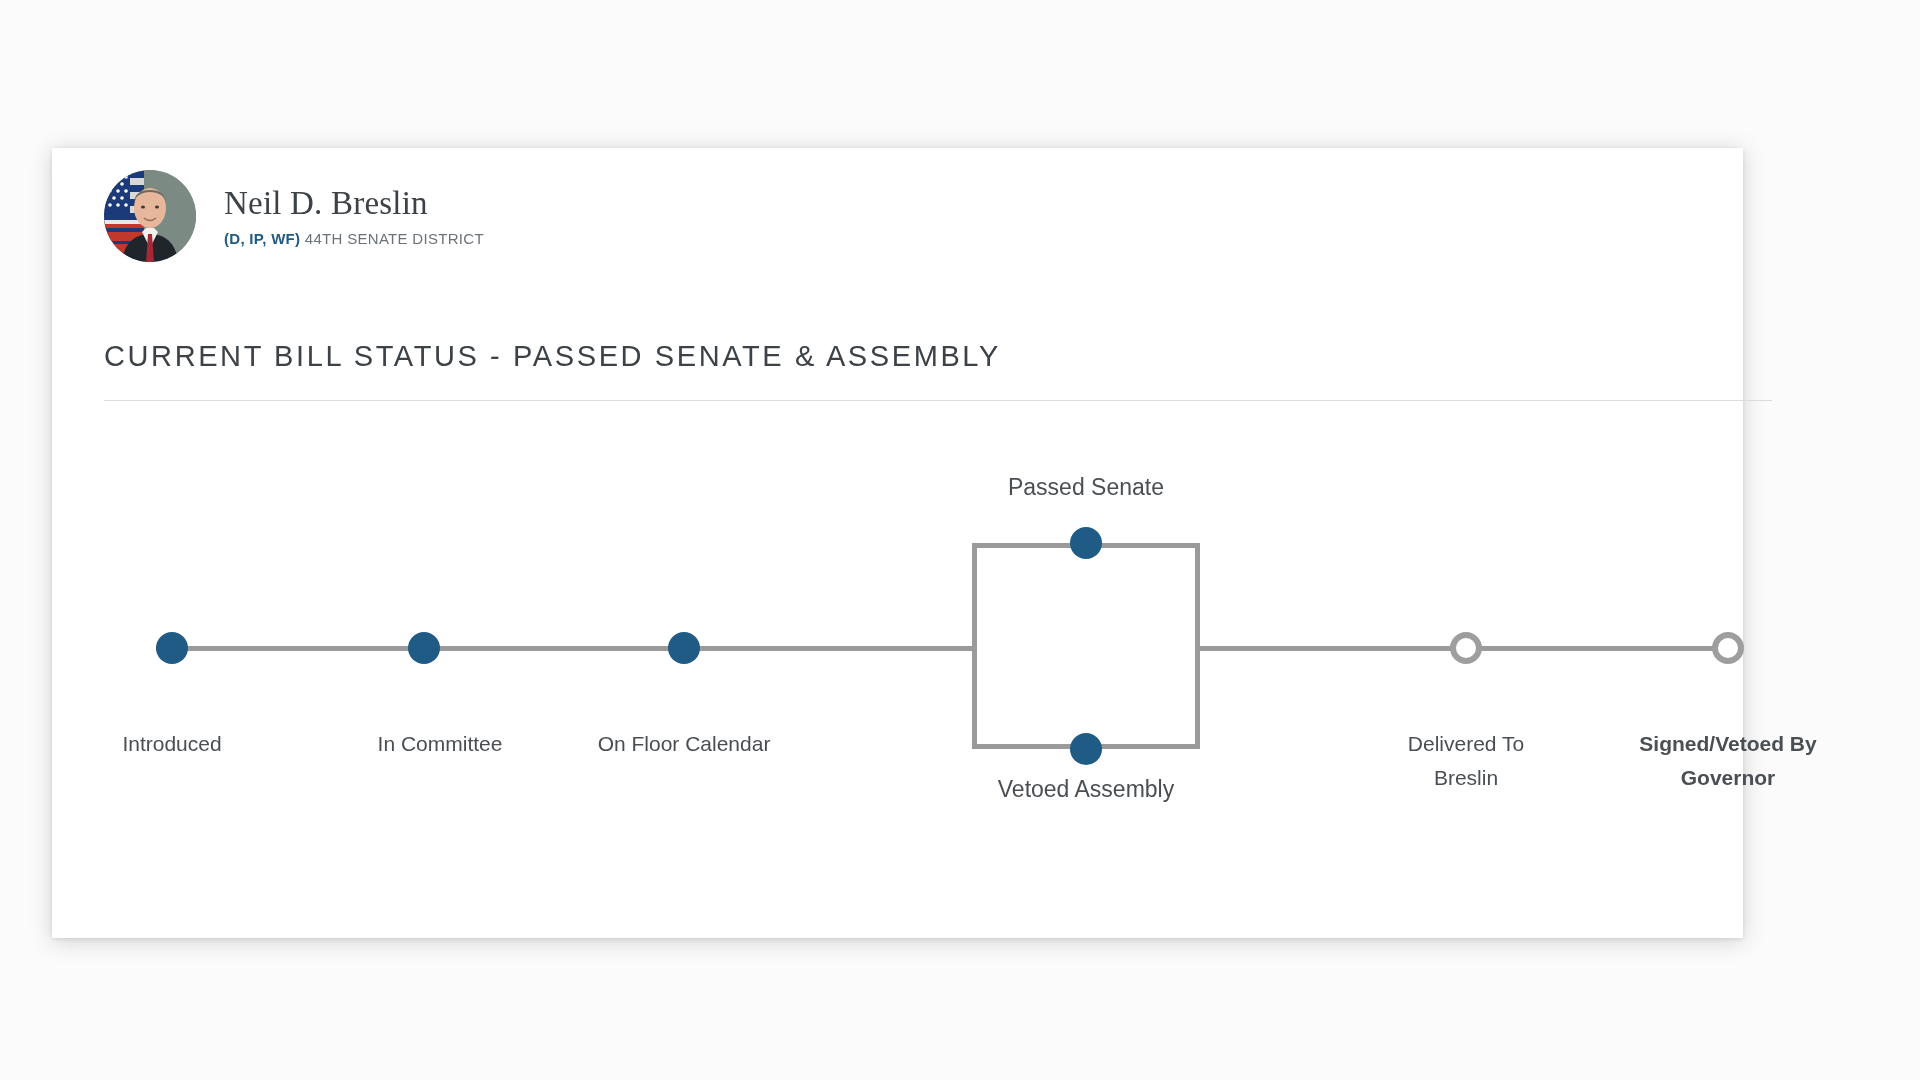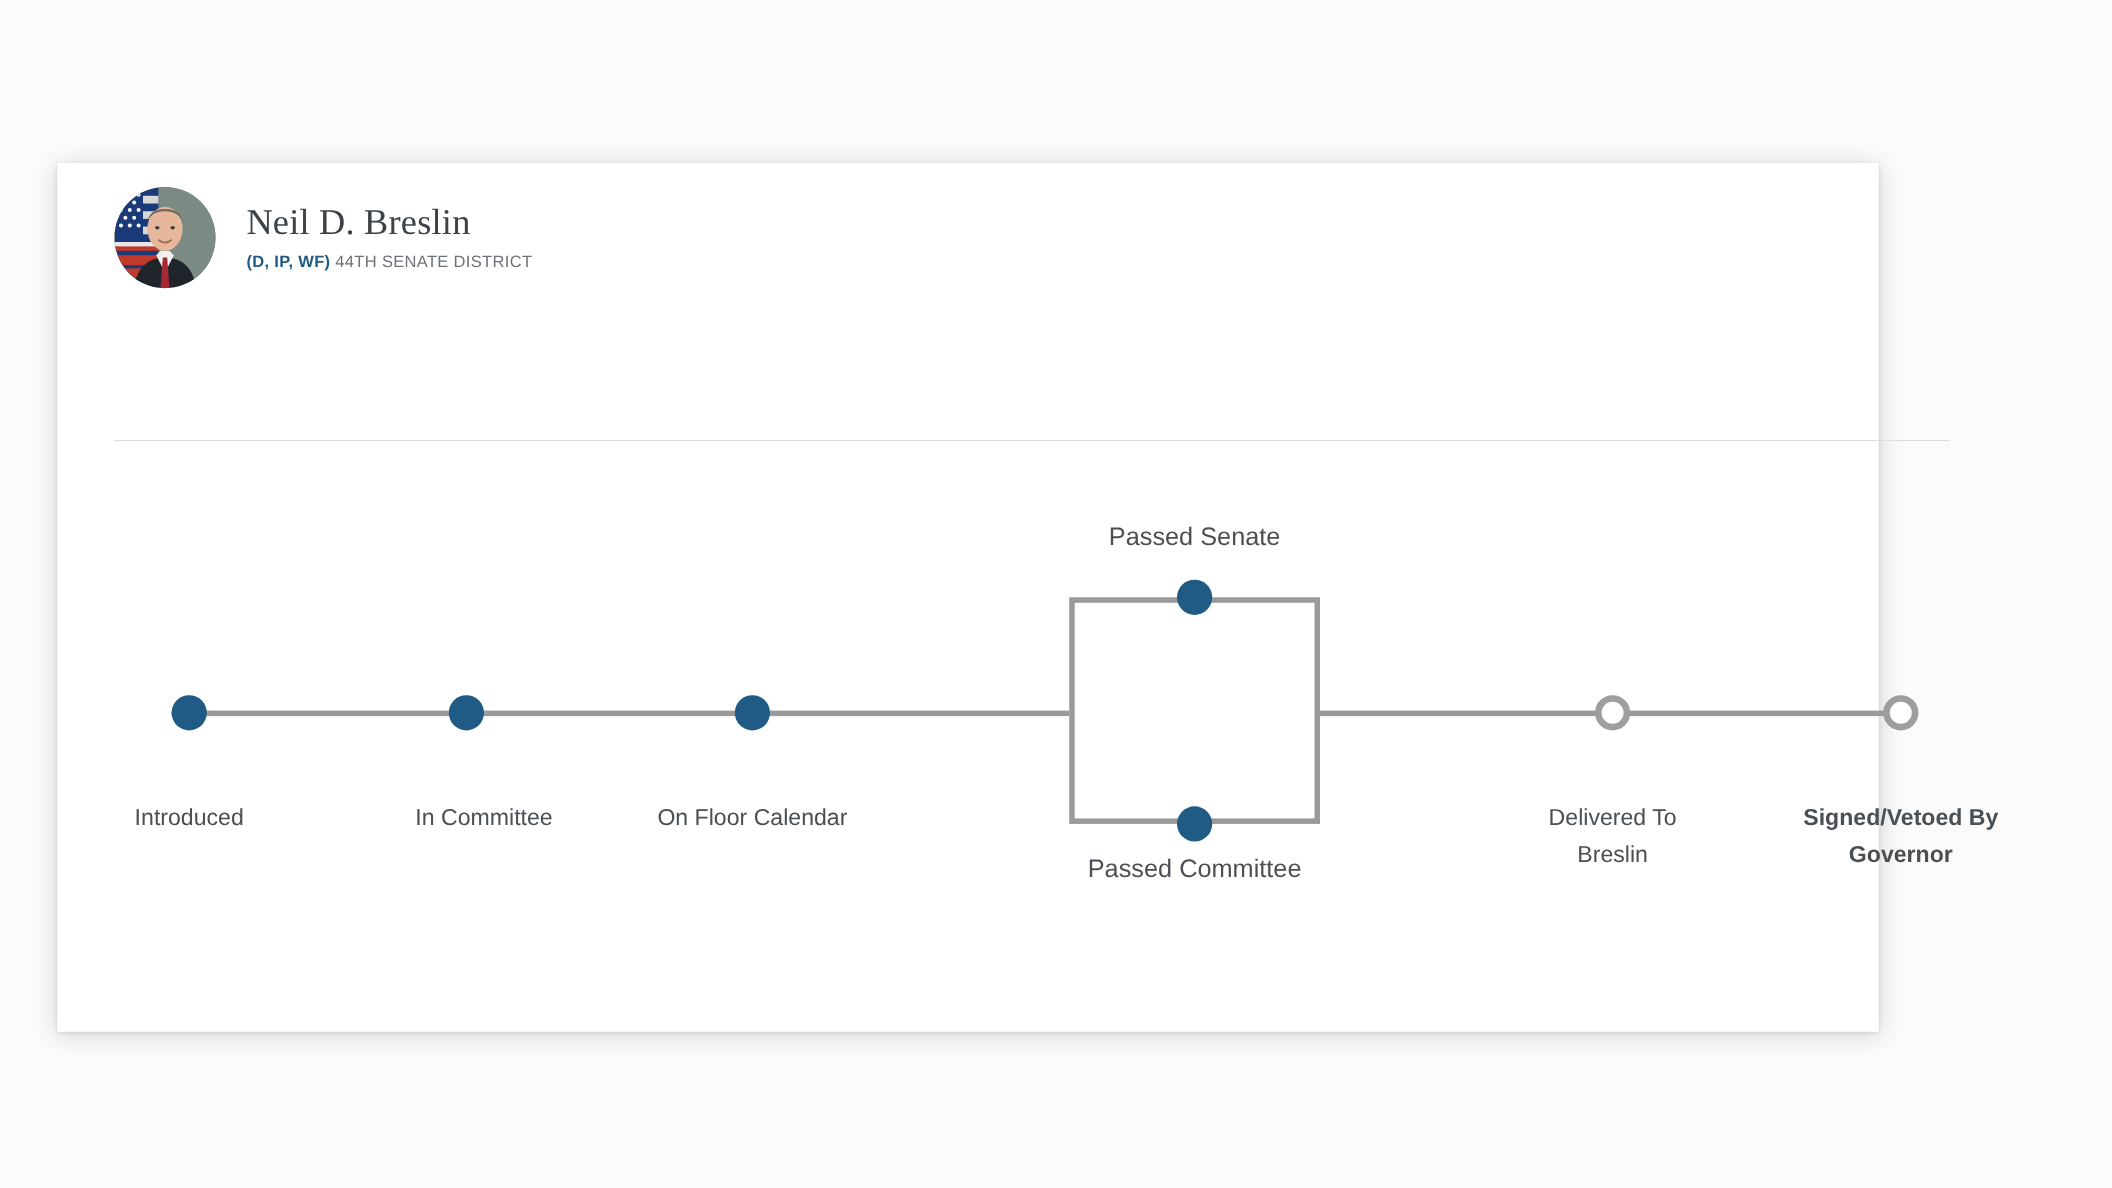--- a/index.html
+++ b/index.html
@@ -18,20 +18,21 @@
 
   
   .card {
     position: absolute;
     left: 52px;
     top: 148px;
     width: 1656px;
     height: 790px;
     background: #ffffff;
     box-shadow: 0 3px 22px rgba(0,0,0,0.17), 0 1px 4px rgba(0,0,0,0.10);
+    padding-left: 35px;
   }
 
   
   .member-header {
     position: absolute;
     left: 52px;
     top: 22px;
     display: flex;
     align-items: center;
   }
@@ -206,20 +207,21 @@
           <path d="M40 48 Q46 53 52 48" stroke="#9c6a55" stroke-width="1.6" fill="none"></path>
         </g>
       </svg>
     </div>
     <div class="member-text">
       <div class="member-name">Neil D. Breslin</div>
       <div class="member-meta"><span class="member-party">(D, IP, WF)</span> <span>44TH SENATE DISTRICT</span></div>
     </div>
   </div>
 
+  <div class="section-title">CURRENT BILL STATUS - PASSED SENATE &amp; ASSEMBLY</div>
   <div class="title-rule"></div>
 
   <div class="tracker">
 
     <div class="track-line" style="left:104px; width:268px;"></div>
     <div class="track-line" style="left:372px; width:260px;"></div>
     <div class="track-line" style="left:632px; width:288px;"></div>
     <div class="track-line" style="left:1148px; width:266px;"></div>
     <div class="track-line" style="left:1414px; width:262px;"></div>
 
@@ -229,21 +231,21 @@
     <div class="node done" style="left:356px;"></div>
     <div class="node-label" style="left:273px;">In Committee</div>
 
     <div class="node done" style="left:616px;"></div>
     <div class="node-label" style="left:517px;">On Floor Calendar</div>
 
     <div class="branch-box" style="left:920px;"></div>
     <div class="branch-node" style="left:1018px; top:89px;"></div>
     <div class="branch-label" style="left:884px; top:36px;">Passed Senate</div>
     <div class="branch-node" style="left:1018px; top:295px;"></div>
-    <div class="branch-label" style="left:884px; top:338px;">Passed Committee</div>
+    <div class="branch-label" style="left:884px; top:338px;">Vetoed Assembly</div>
 
     <div class="node pending" style="left:1398px;"></div>
     <div class="node-label" style="left:1299px;">Delivered To
 Breslin</div>
 
     <div class="node pending" style="left:1660px;"></div>
     <div class="node-label" style="left:1561px;font-weight:bold;">Signed/Vetoed By
 Governor</div>
 
   </div>

